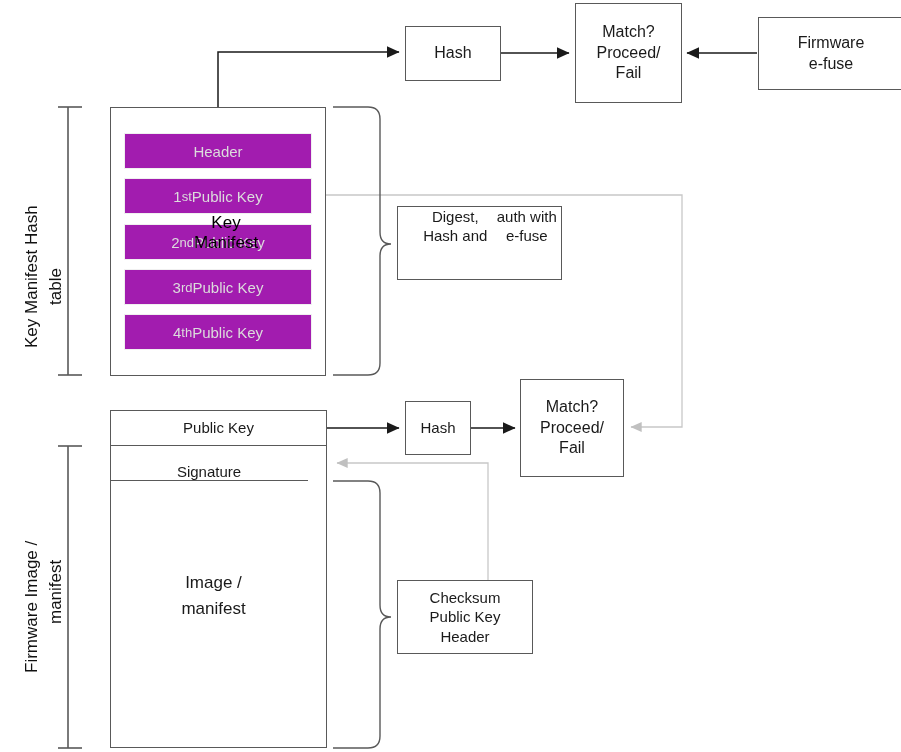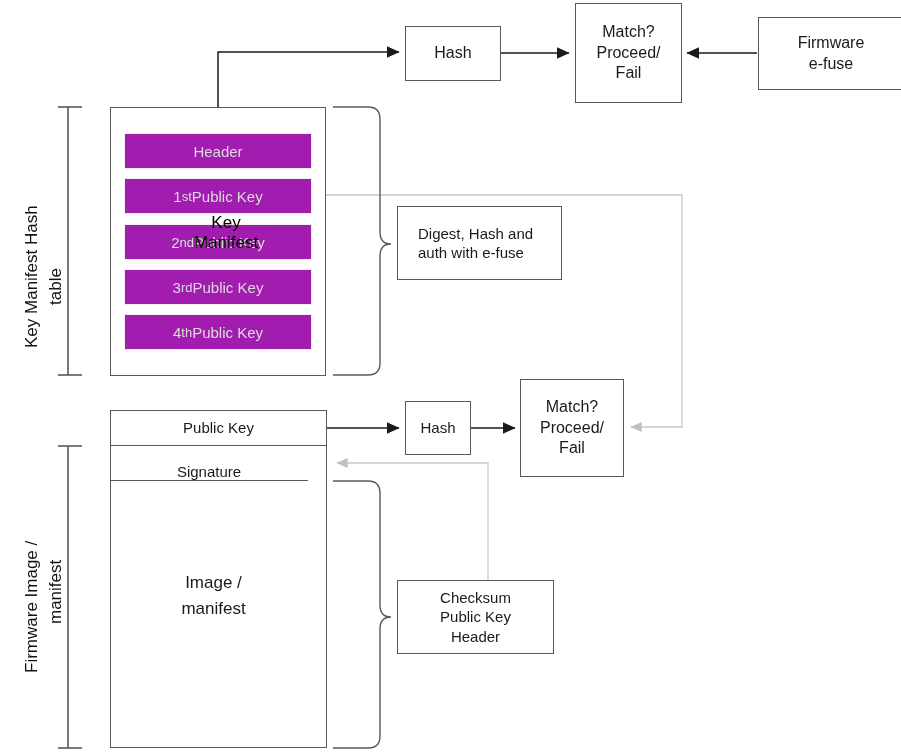--- a/index.html
+++ b/index.html
@@ -131,34 +131,34 @@
     <span>Match?</span>
     <span>Proceed/</span>
     <span>Fail</span>
   </div>
 
   <div class="box" style="left:758px;top:17px;width:146px;height:73px;font-size:16px;flex-direction:column;">
     <span>Firmware</span>
     <span>e-fuse</span>
   </div>
 
-  <div class="box" style="left:397px;top:206px;width:165px;height:74px;font-size:15px;flex-direction:column;align-items:flex-start;padding-left:20px;">
+  <div class="box" style="left:397px;top:206px;width:165px;height:74px;font-size:15px;flex-direction:row;align-items:flex-start;padding-left:20px;">
     <span>Digest, Hash and</span>
     <span>auth with e-fuse</span>
   </div>
 
   <div class="box" style="left:405px;top:401px;width:66px;height:54px;font-size:15px;">
     <span>Hash</span>
   </div>
 
   <div class="box" style="left:520px;top:379px;width:104px;height:98px;font-size:16px;flex-direction:column;">
     <span>Match?</span>
     <span>Proceed/</span>
     <span>Fail</span>
   </div>
 
-  <div class="box" style="left:397px;top:580px;width:157px;height:74px;font-size:15px;flex-direction:column;">
+  <div class="box" style="left:397px;top:580px;width:136px;height:74px;font-size:15px;flex-direction:column;">
     <span>Checksum</span>
     <span>Public Key</span>
     <span>Header</span>
   </div>
 
 </div>
 
 </body></html>

